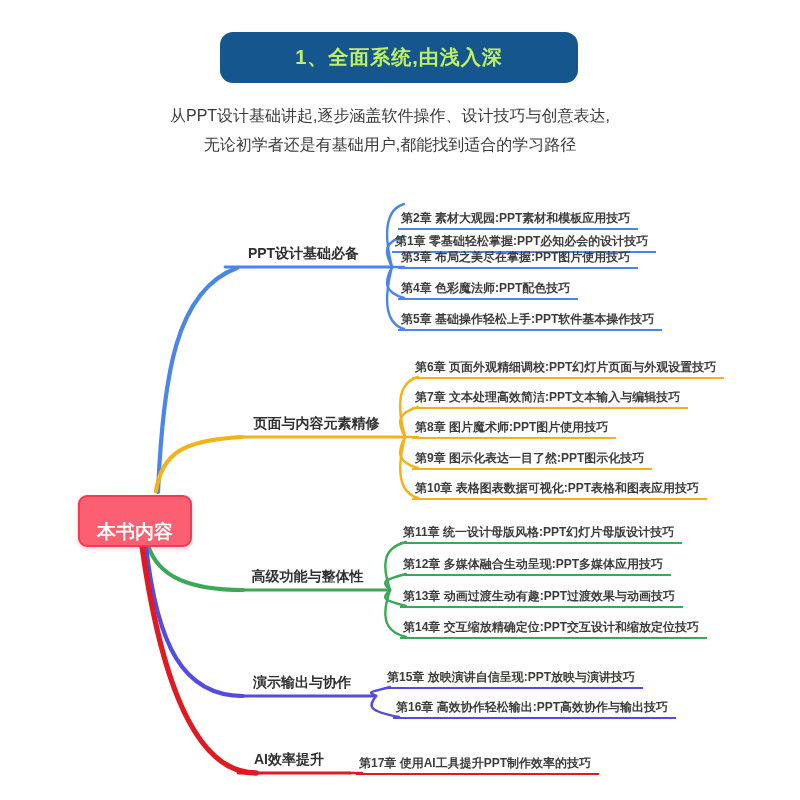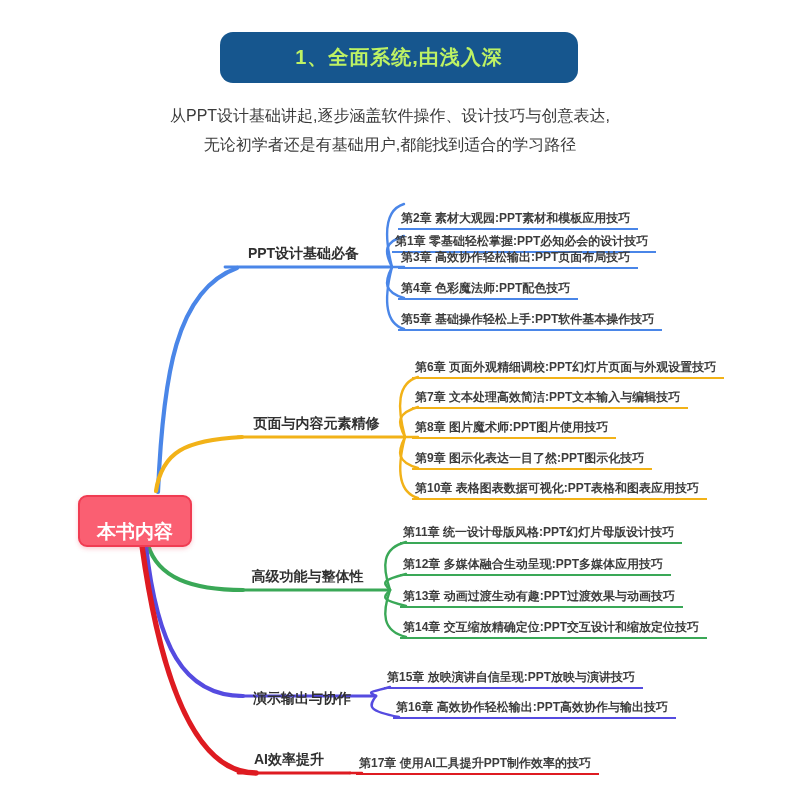--- a/index.html
+++ b/index.html
@@ -77,35 +77,35 @@
       <path d="M376,696 C368,706.5 368,711 399,717" fill="none" stroke="#554BE0" stroke-width="2.4" stroke-linecap="round"></path>
       <path d="M142,546 C162,690 198,773 256,773" fill="none" stroke="#DE1B21" stroke-width="5.4" stroke-linecap="round"></path>
       <path d="M238,773 L350,773" fill="none" stroke="#DE1B21" stroke-width="2.8" stroke-linecap="round"></path>
       <path d="M350,773 L362,773" fill="none" stroke="#DE1B21" stroke-width="2.4" stroke-linecap="round"></path>
     </svg>
 
   <div id="labels">
       <div class="branch-label" style="left: 215px; width: 177px; top: 243px;">PPT设计基础必备</div>
       <div class="chapter-item" style="left: 392px; top: 187px; border-bottom: 2.4px solid rgb(74, 134, 232); margin-top: 47px;">第1章 零基础轻松掌握:PPT必知必会的设计技巧</div>
       <div class="chapter-item" style="left: 398px; top: 211px; border-bottom: 2.4px solid rgb(74, 134, 232);">第2章 素材大观园:PPT素材和模板应用技巧</div>
-      <div class="chapter-item" style="left: 398px; top: 250px; border-bottom: 2.4px solid rgb(74, 134, 232);">第3章 高效协作轻松输出:PPT页面布局技巧</div>
+      <div class="chapter-item" style="left: 398px; top: 250px; border-bottom: 2.4px solid rgb(74, 134, 232);">第3章 布局之美尽在掌握:PPT图片使用技巧</div>
       <div class="chapter-item" style="left: 398px; top: 281px; border-bottom: 2.4px solid rgb(74, 134, 232);">第4章 色彩魔法师:PPT配色技巧</div>
       <div class="chapter-item" style="left: 398px; top: 312px; border-bottom: 2.4px solid rgb(74, 134, 232);">第5章 基础操作轻松上手:PPT软件基本操作技巧</div>
       <div class="branch-label" style="left: 228px; width: 177px; top: 413px;">页面与内容元素精修</div>
       <div class="chapter-item" style="left: 412px; top: 360px; border-bottom: 2.4px solid rgb(242, 178, 24);">第6章 页面外观精细调校:PPT幻灯片页面与外观设置技巧</div>
       <div class="chapter-item" style="left: 412px; top: 390px; border-bottom: 2.4px solid rgb(242, 178, 24);">第7章 文本处理高效简洁:PPT文本输入与编辑技巧</div>
       <div class="chapter-item" style="left: 412px; top: 420px; border-bottom: 2.4px solid rgb(242, 178, 24);">第8章 图片魔术师:PPT图片使用技巧</div>
       <div class="chapter-item" style="left: 412px; top: 451px; border-bottom: 2.4px solid rgb(242, 178, 24);">第9章 图示化表达一目了然:PPT图示化技巧</div>
       <div class="chapter-item" style="left: 412px; top: 481px; border-bottom: 2.4px solid rgb(242, 178, 24);">第10章 表格图表数据可视化:PPT表格和图表应用技巧</div>
       <div class="branch-label" style="left: 225px; width: 165px; top: 566px;">高级功能与整体性</div>
       <div class="chapter-item" style="left: 400px; top: 525px; border-bottom: 2.4px solid rgb(58, 168, 87);">第11章 统一设计母版风格:PPT幻灯片母版设计技巧</div>
       <div class="chapter-item" style="left: 400px; top: 557px; border-bottom: 2.4px solid rgb(58, 168, 87);">第12章 多媒体融合生动呈现:PPT多媒体应用技巧</div>
       <div class="chapter-item" style="left: 400px; top: 589px; border-bottom: 2.4px solid rgb(58, 168, 87);">第13章 动画过渡生动有趣:PPT过渡效果与动画技巧</div>
       <div class="chapter-item" style="left: 400px; top: 620px; border-bottom: 2.4px solid rgb(58, 168, 87);">第14章 交互缩放精确定位:PPT交互设计和缩放定位技巧</div>
-      <div class="branch-label" style="left: 228px; width: 148px; top: 672px; margin-top: 16px;">演示输出与协作</div>
+      <div class="branch-label" style="left: 228px; width: 148px; top: 672px;">演示输出与协作</div>
       <div class="chapter-item" style="left: 384px; top: 670px; border-bottom: 2.4px solid rgb(85, 75, 224);">第15章 放映演讲自信呈现:PPT放映与演讲技巧</div>
       <div class="chapter-item" style="left: 393px; top: 700px; border-bottom: 2.4px solid rgb(85, 75, 224);">第16章 高效协作轻松输出:PPT高效协作与输出技巧</div>
       <div class="branch-label" style="left: 228px; width: 122px; top: 749px;">AI效率提升</div>
       <div class="chapter-item" style="left: 356px; top: 756px; border-bottom: 2.4px solid rgb(222, 27, 33);">第17章 使用AI工具提升PPT制作效率的技巧</div>
     </div>
 
   <div class="root-node">
     <span>本书内容</span>
   </div>
 

